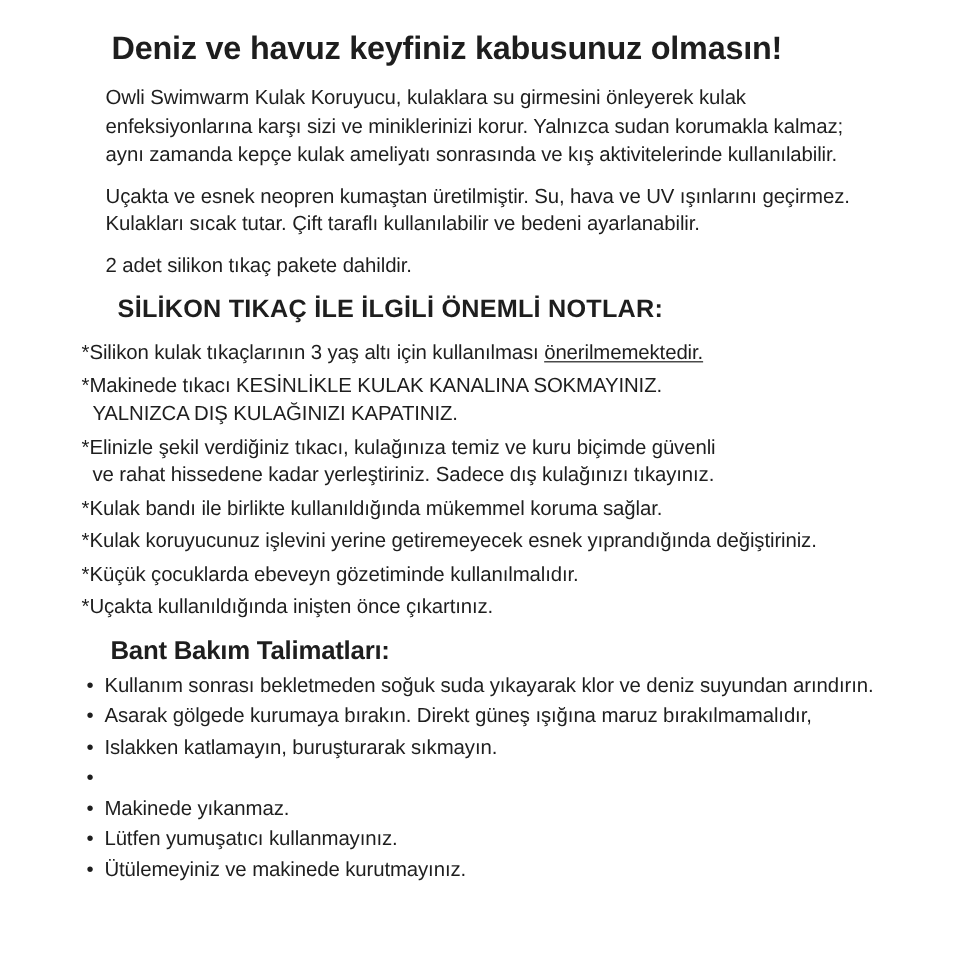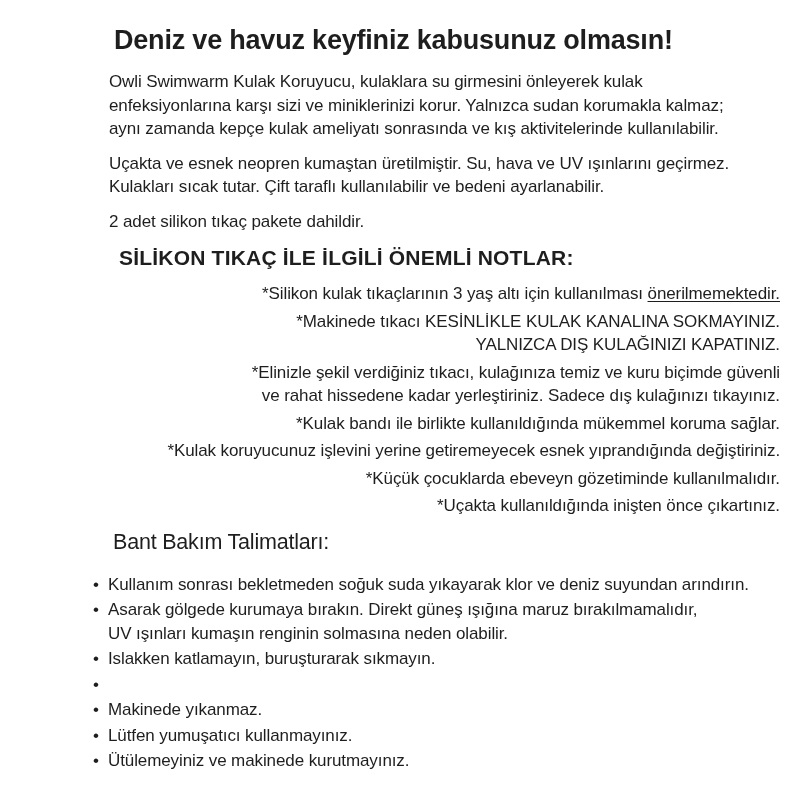--- a/index.html
+++ b/index.html
@@ -11,21 +11,21 @@
     width: 800px;
     height: 800px;
     overflow: hidden;
     color: #1e1e1e;
     font-family: "Liberation Sans", "DejaVu Sans", sans-serif;
   }
   .doc {
     box-sizing: border-box;
     width: 800px;
     height: 568px;
-    padding: 24px 20px 0 96px;
+    padding: 24px 20px 0 75px;
     font-size: 17px;
     line-height: 23.5px;
     letter-spacing: -0.1px;
   }
   .title {
     font-size: 27px;
     line-height: 32px;
     font-weight: 700;
     letter-spacing: -0.2px;
     margin: 0 0 14px 18px;
@@ -34,30 +34,30 @@
   .para { margin: 0 0 11px 13px; }
   .ln { white-space: nowrap; }
   .h2 {
     font-size: 21px;
     line-height: 27px;
     font-weight: 700;
     letter-spacing: 0.2px;
     margin: 10px 0 11px 23px;
     white-space: nowrap;
   }
-  .notes { margin: 0; text-align: right; }
+  .notes { margin: 0; }
   .note-item { margin: 0 0 4px -7px; }
   .note-item .cont { padding-left: 9px; }
   .u { text-decoration: underline; text-underline-offset: 2px; }
   .h3 {
     font-size: 21.5px;
     line-height: 28px;
-    font-weight: 400;
+    font-weight: 700;
     letter-spacing: -0.2px;
-    margin: 10px 0 17px 17px;
+    margin: 10px 0 4px 17px;
     white-space: nowrap;
   }
   .care { margin: 0; }
   .care-item {
     display: flex;
     align-items: flex-start;
     margin: 0 0 2px -3px;
   }
   .bullet {
     flex: none;
@@ -133,21 +133,20 @@
       <span class="bullet">•</span>
       <div class="care-text">
         <div class="ln">Kullanım sonrası bekletmeden soğuk suda yıkayarak klor ve deniz suyundan arındırın.</div>
       </div>
     </div>
 
     <div class="care-item">
       <span class="bullet">•</span>
       <div class="care-text">
         <div class="ln">Asarak gölgede kurumaya bırakın. Direkt güneş ışığına maruz bırakılmamalıdır,</div>
-        <div class="ln">UV ışınları kumaşın renginin solmasına neden olabilir.</div>
       </div>
     </div>
 
     <div class="care-item">
       <span class="bullet">•</span>
       <div class="care-text">
         <div class="ln">Islakken katlamayın, buruşturarak sıkmayın.</div>
       </div>
     </div>
 

